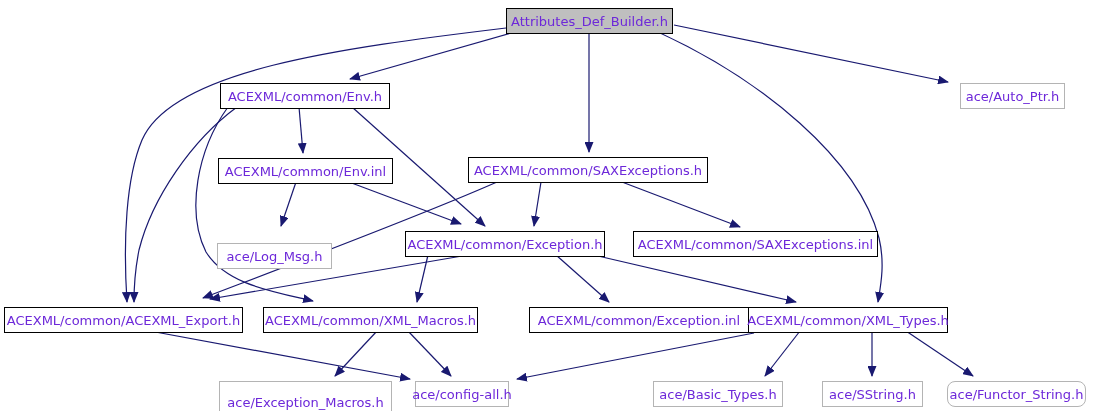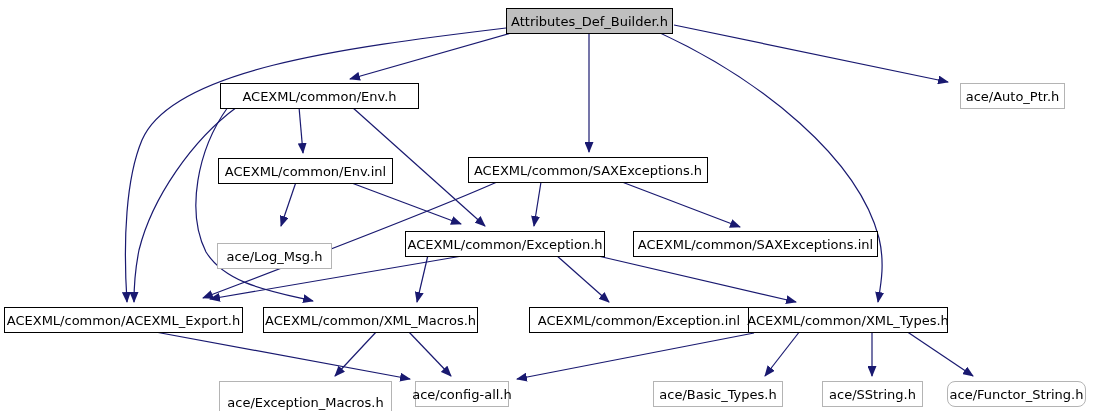--- a/index.html
+++ b/index.html
@@ -18,21 +18,21 @@
   #edge-layer {
     position: absolute;
     left: 0; top: 0;
     width: 1096px; height: 411px;
   }
   .node {
     position: absolute;
     box-sizing: border-box;
     background: #ffffff;
     border: 1px solid #000000;
-    color: #000000;
+    color: #6d28d9;
     font-size: 13px;
     line-height: 1;
     display: flex;
     align-items: center;
     justify-content: center;
     white-space: nowrap;
     padding: 12px 4px;
     cursor: pointer;
   }
   .node.root {
@@ -78,21 +78,21 @@
         <path d="M377,331 L335,376" marker-end="url(#arrow)"></path>
         <path d="M408,331 L451,376" marker-end="url(#arrow)"></path>
         <path d="M754,333 L517,379" marker-end="url(#arrow)"></path>
         <path d="M800,331 L765,376" marker-end="url(#arrow)"></path>
         <path d="M872,331 L872,376" marker-end="url(#arrow)"></path>
         <path d="M906,331 L973,376" marker-end="url(#arrow)"></path>
       </g>
   </svg>
   <div id="node-layer">
       <div class="node root" style="left: 506px; top: 8px; width: 167px; height: 24px; background: rgb(191, 191, 191);">Attributes_Def_Builder.h</div>
-      <div class="node internal" style="left: 220px; top: 83px; width: 199px; height: 24px; border-color: rgb(0, 0, 0);">ACEXML/common/Env.h</div>
+      <div class="node internal" style="left: 220px; top: 83px; width: 170px; height: 24px; border-color: rgb(0, 0, 0);">ACEXML/common/Env.h</div>
       <div class="node external" style="left: 954px; top: 83px; width: 105px; height: 23px; border-color: rgb(180, 180, 180); margin-left: 6px;">ace/Auto_Ptr.h</div>
       <div class="node internal" style="left: 218px; top: 158px; width: 175px; height: 24px; border-color: rgb(0, 0, 0);">ACEXML/common/Env.inl</div>
       <div class="node internal" style="left: 468px; top: 157px; width: 240px; height: 25px; border-color: rgb(0, 0, 0);">ACEXML/common/SAXExceptions.h</div>
       <div class="node external" style="left: 217px; top: 230px; width: 115px; height: 24px; border-color: rgb(180, 180, 180); margin-top: 13px;">ace/Log_Msg.h</div>
       <div class="node internal" style="left: 405px; top: 231px; width: 200px; height: 24px; border-color: rgb(0, 0, 0);">ACEXML/common/Exception.h</div>
       <div class="node internal" style="left: 633px; top: 231px; width: 245px; height: 24px; border-color: rgb(0, 0, 0);">ACEXML/common/SAXExceptions.inl</div>
       <div class="node internal" style="left: 4px; top: 307px; width: 239px; height: 24px; border-color: rgb(0, 0, 0);">ACEXML/common/ACEXML_Export.h</div>
       <div class="node internal" style="left: 263px; top: 307px; width: 215px; height: 24px; border-color: rgb(0, 0, 0);">ACEXML/common/XML_Macros.h</div>
       <div class="node internal" style="left: 529px; top: 307px; width: 220px; height: 24px; border-color: rgb(0, 0, 0);">ACEXML/common/Exception.inl</div>
       <div class="node internal" style="left: 748px; top: 307px; width: 200px; height: 24px; border-color: rgb(0, 0, 0);">ACEXML/common/XML_Types.h</div>

